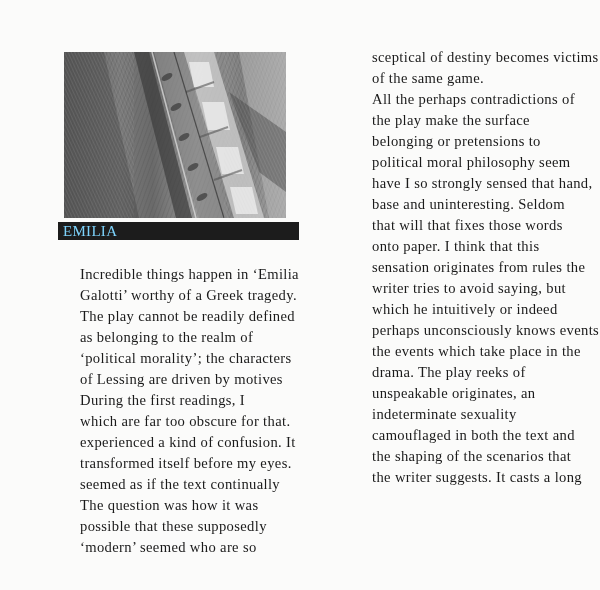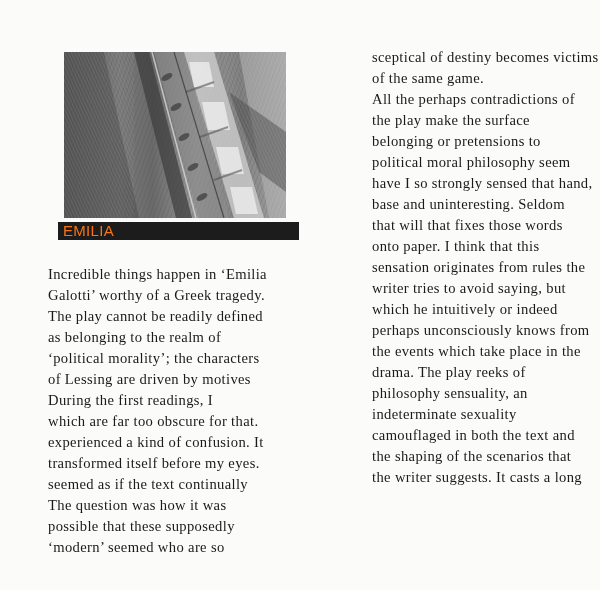--- a/index.html
+++ b/index.html
@@ -29,36 +29,36 @@
       position: absolute;
       left: 58px;
       top: 222px;
       width: 241px;
       height: 18px;
       background: #1c1c1c;
       box-sizing: border-box;
       padding-left: 5px;
     }
     .caption-text {
-      color: #f97316;
+      color: #7dd3fc;
       font-size: 15px;
       line-height: 18px;
       letter-spacing: 0.3px;
-      font-family: Liberation Sans, sans-serif;
+      font-family: Liberation Serif, serif;
       margin-top: 20px;
     }
     .column {
       position: absolute;
       font-size: 14.6px;
       line-height: 21px;
       letter-spacing: 0.35px;
       white-space: nowrap;
     }
     .column .line { display: block; height: 21px; }
-    .col-left { left: 48px; top: 264px; }
+    .col-left { left: 80px; top: 264px; }
     .col-right { left: 328px; top: 47px; margin-left: 44px; }
   </style>
 </head>
 <body>
 
 <div class="photo" title="Black and white close-up photograph of feathers">
   <svg viewBox="0 0 222 166" preserveAspectRatio="none">
     <defs>
       <linearGradient id="g1" x1="0" y1="0" x2="1" y2="0">
         <stop offset="0" stop-color="#5a5a5a"></stop>
@@ -141,21 +141,21 @@
   <span class="line">the play make the surface</span>
   <span class="line">belonging or pretensions to</span>
   <span class="line">political moral philosophy seem</span>
   <span class="line">have I so strongly sensed that hand,</span>
   <span class="line">base and uninteresting. Seldom</span>
   <span class="line">that will that fixes those words</span>
   <span class="line">onto paper. I think that this</span>
   <span class="line">sensation originates from rules the</span>
   <span class="line">writer tries to avoid saying, but</span>
   <span class="line">which he intuitively or indeed</span>
-  <span class="line">perhaps unconsciously knows from</span>
+  <span class="line">perhaps unconsciously knows events</span>
   <span class="line">the events which take place in the</span>
   <span class="line">drama. The play reeks of</span>
-  <span class="line">philosophy sensuality, an</span>
+  <span class="line">unspeakable originates, an</span>
   <span class="line">indeterminate sexuality</span>
   <span class="line">camouflaged in both the text and</span>
   <span class="line">the shaping of the scenarios that</span>
   <span class="line">the writer suggests. It casts a long</span>
 </div>
 
 </body></html>

